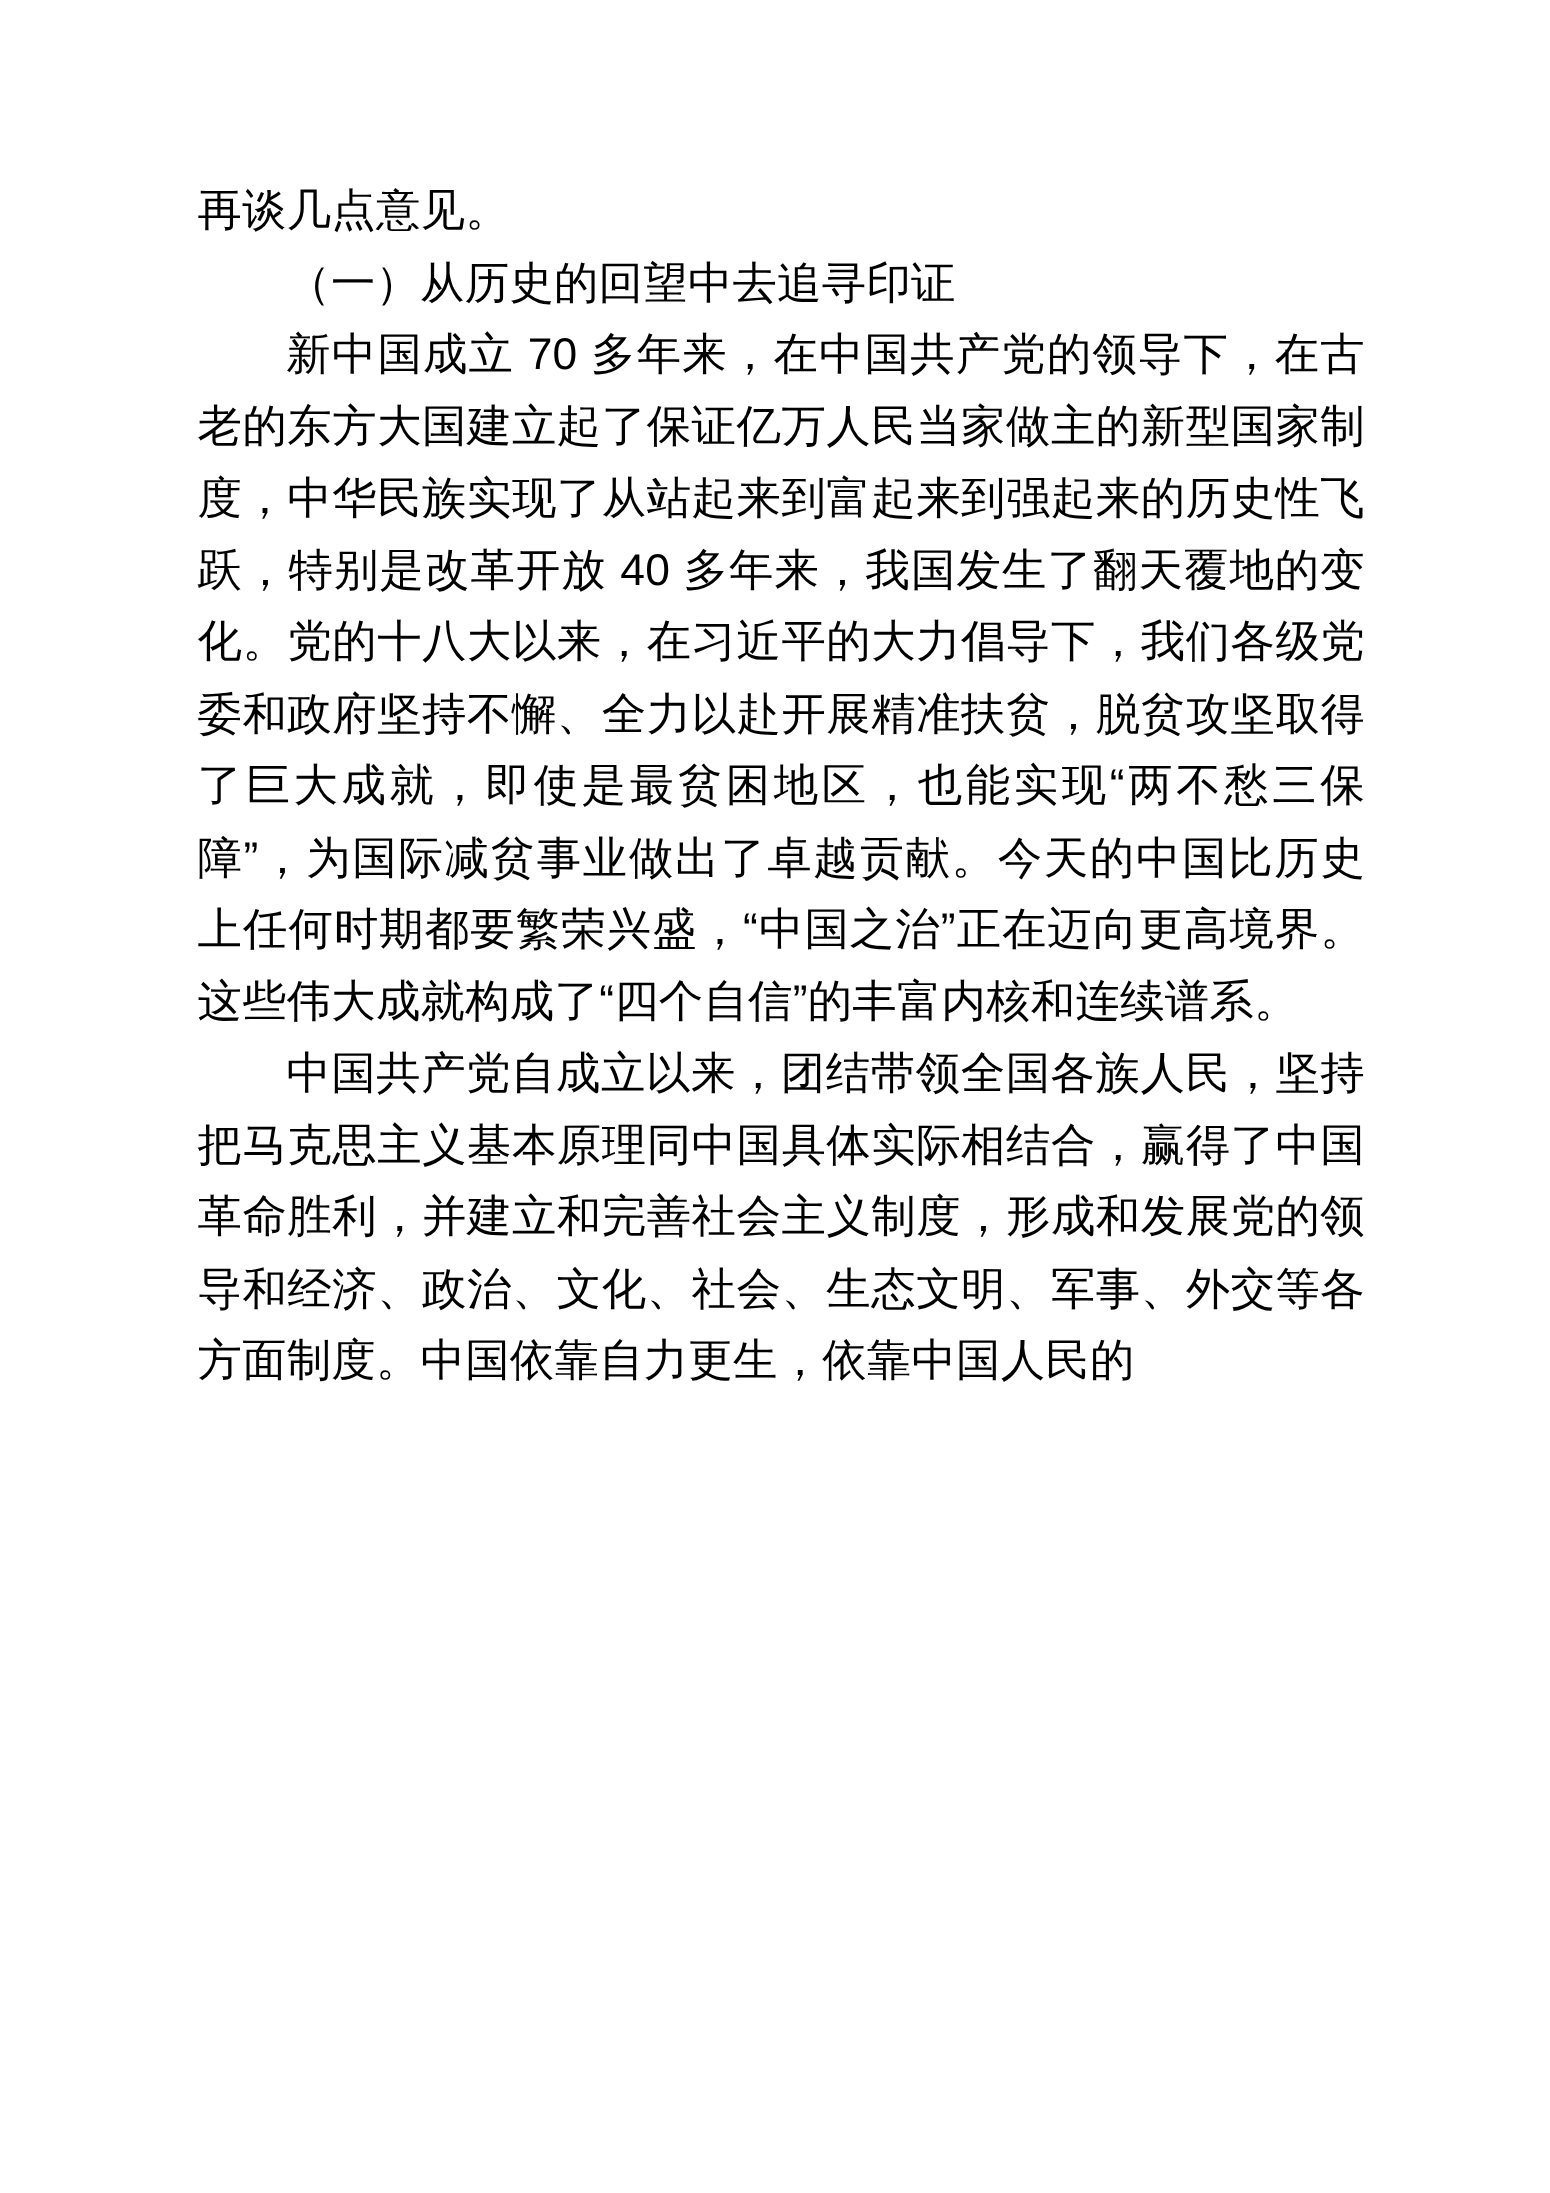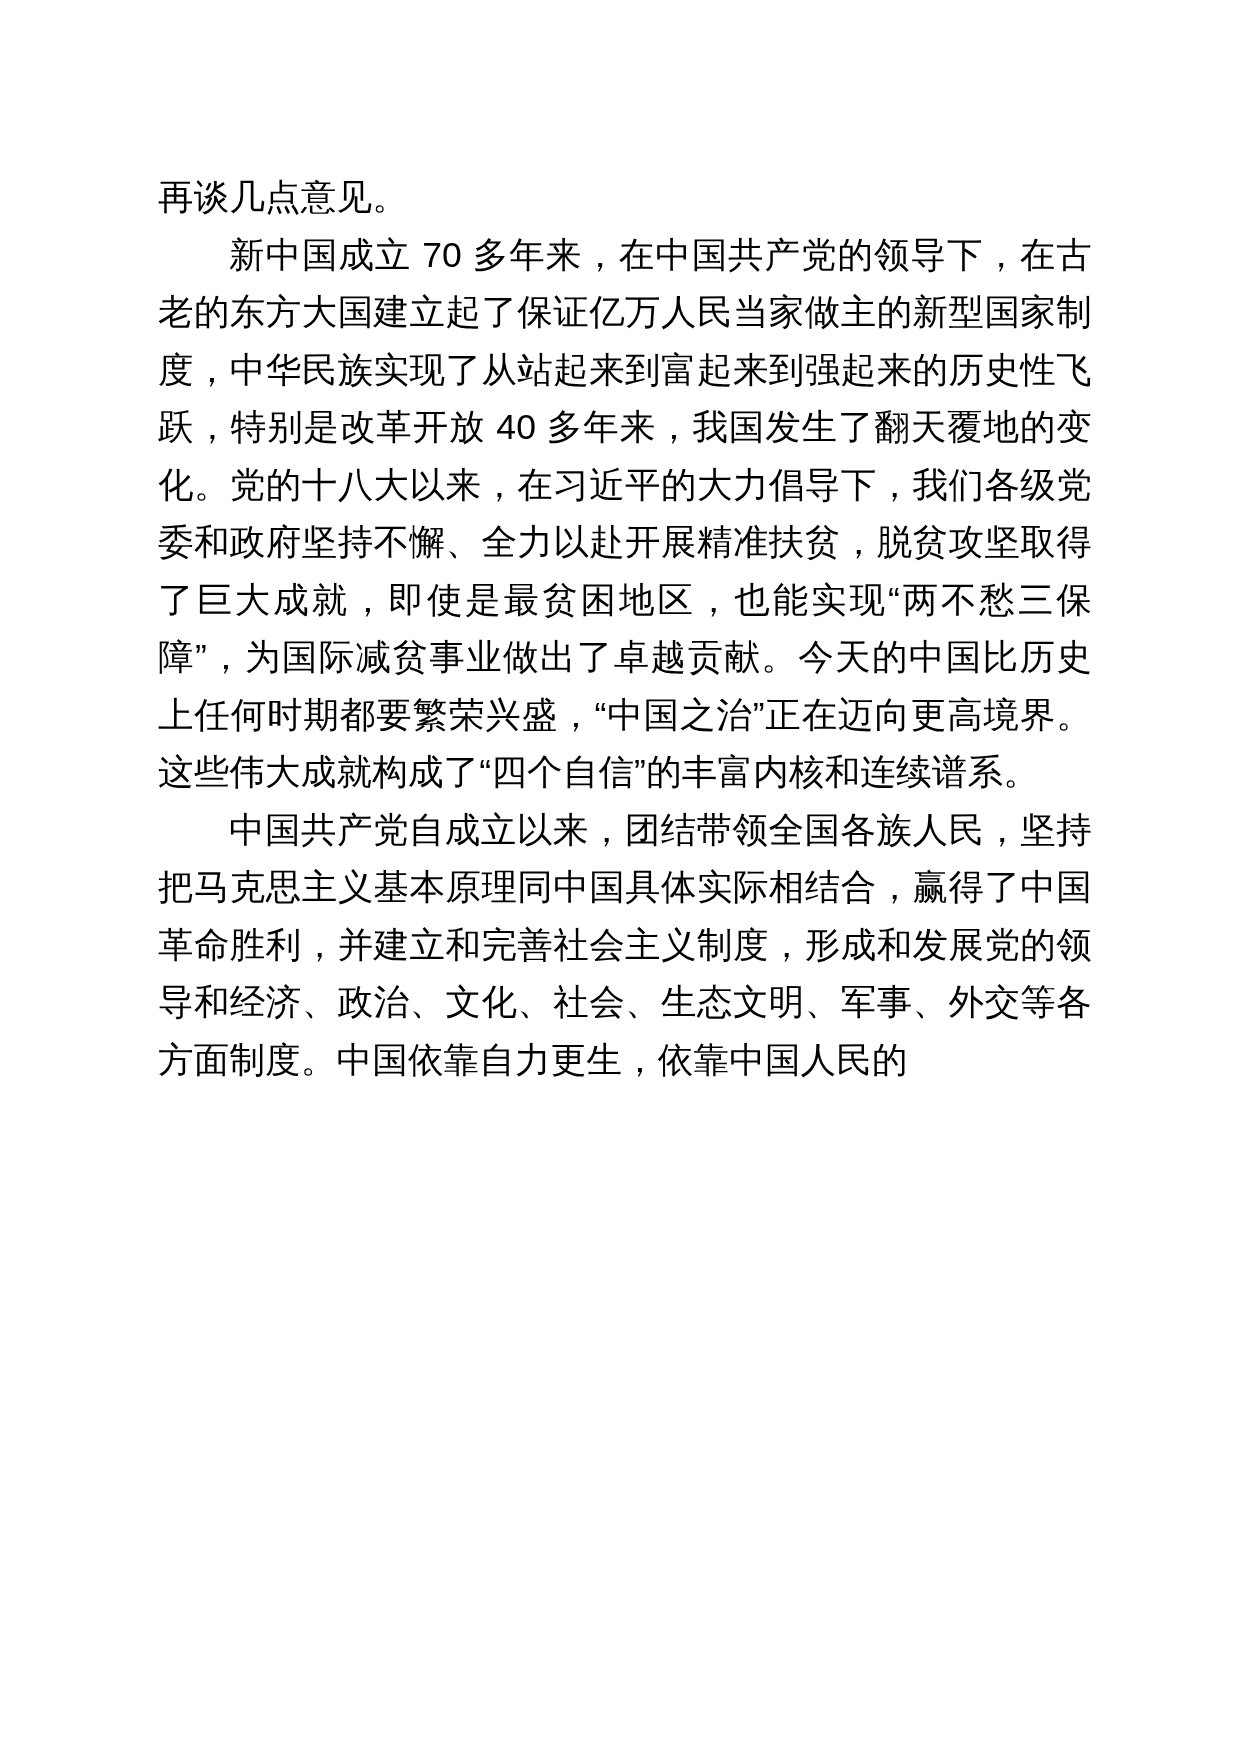--- a/index.html
+++ b/index.html
@@ -29,25 +29,25 @@
     text-justify: inter-character;
   }
   p {
     margin: 0 0 0 0;
   }
   .indent {
     text-indent: 2em;
   }
   .noindent {
     text-indent: 0;
-    margin-top: 29px;
   }
 </style>
 </head>
 <body>
 
 <div class="page">
   <div class="doc-body">
     <p class="noindent">再谈几点意见。</p>
+    <p class="indent">（一）从历史的回望中去追寻印证</p>
     <p class="indent">新中国成立 70 多年来，在中国共产党的领导下，在古老的东方大国建立起了保证亿万人民当家做主的新型国家制度，中华民族实现了从站起来到富起来到强起来的历史性飞跃，特别是改革开放 40 多年来，我国发生了翻天覆地的变化。党的十八大以来，在习近平的大力倡导下，我们各级党委和政府坚持不懈、全力以赴开展精准扶贫，脱贫攻坚取得了巨大成就，即使是最贫困地区，也能实现“两不愁三保障”，为国际减贫事业做出了卓越贡献。今天的中国比历史上任何时期都要繁荣兴盛，“中国之治”正在迈向更高境界。这些伟大成就构成了“四个自信”的丰富内核和连续谱系。</p>
     <p class="indent">中国共产党自成立以来，团结带领全国各族人民，坚持把马克思主义基本原理同中国具体实际相结合，赢得了中国革命胜利，并建立和完善社会主义制度，形成和发展党的领导和经济、政治、文化、社会、生态文明、军事、外交等各方面制度。中国依靠自力更生，依靠中国人民的</p>
   </div>
 </div>
 
 </body></html>

